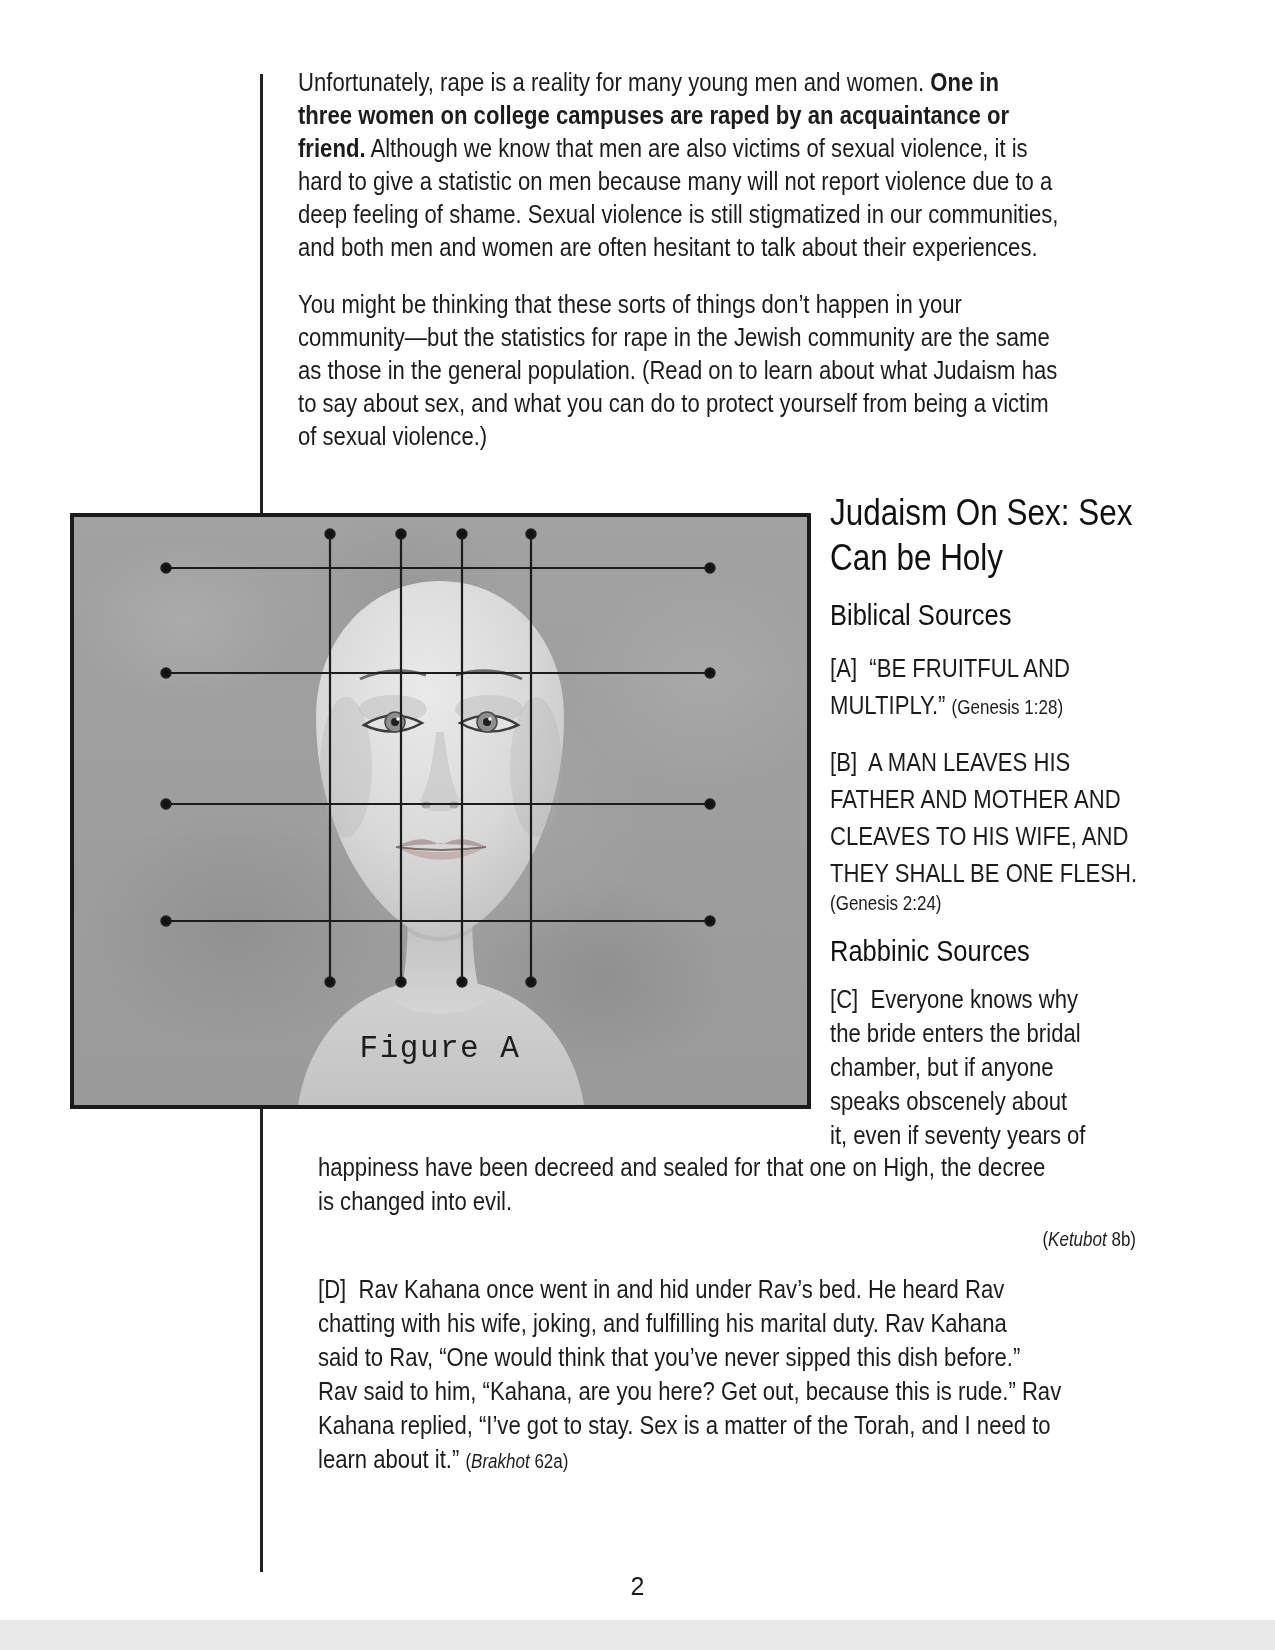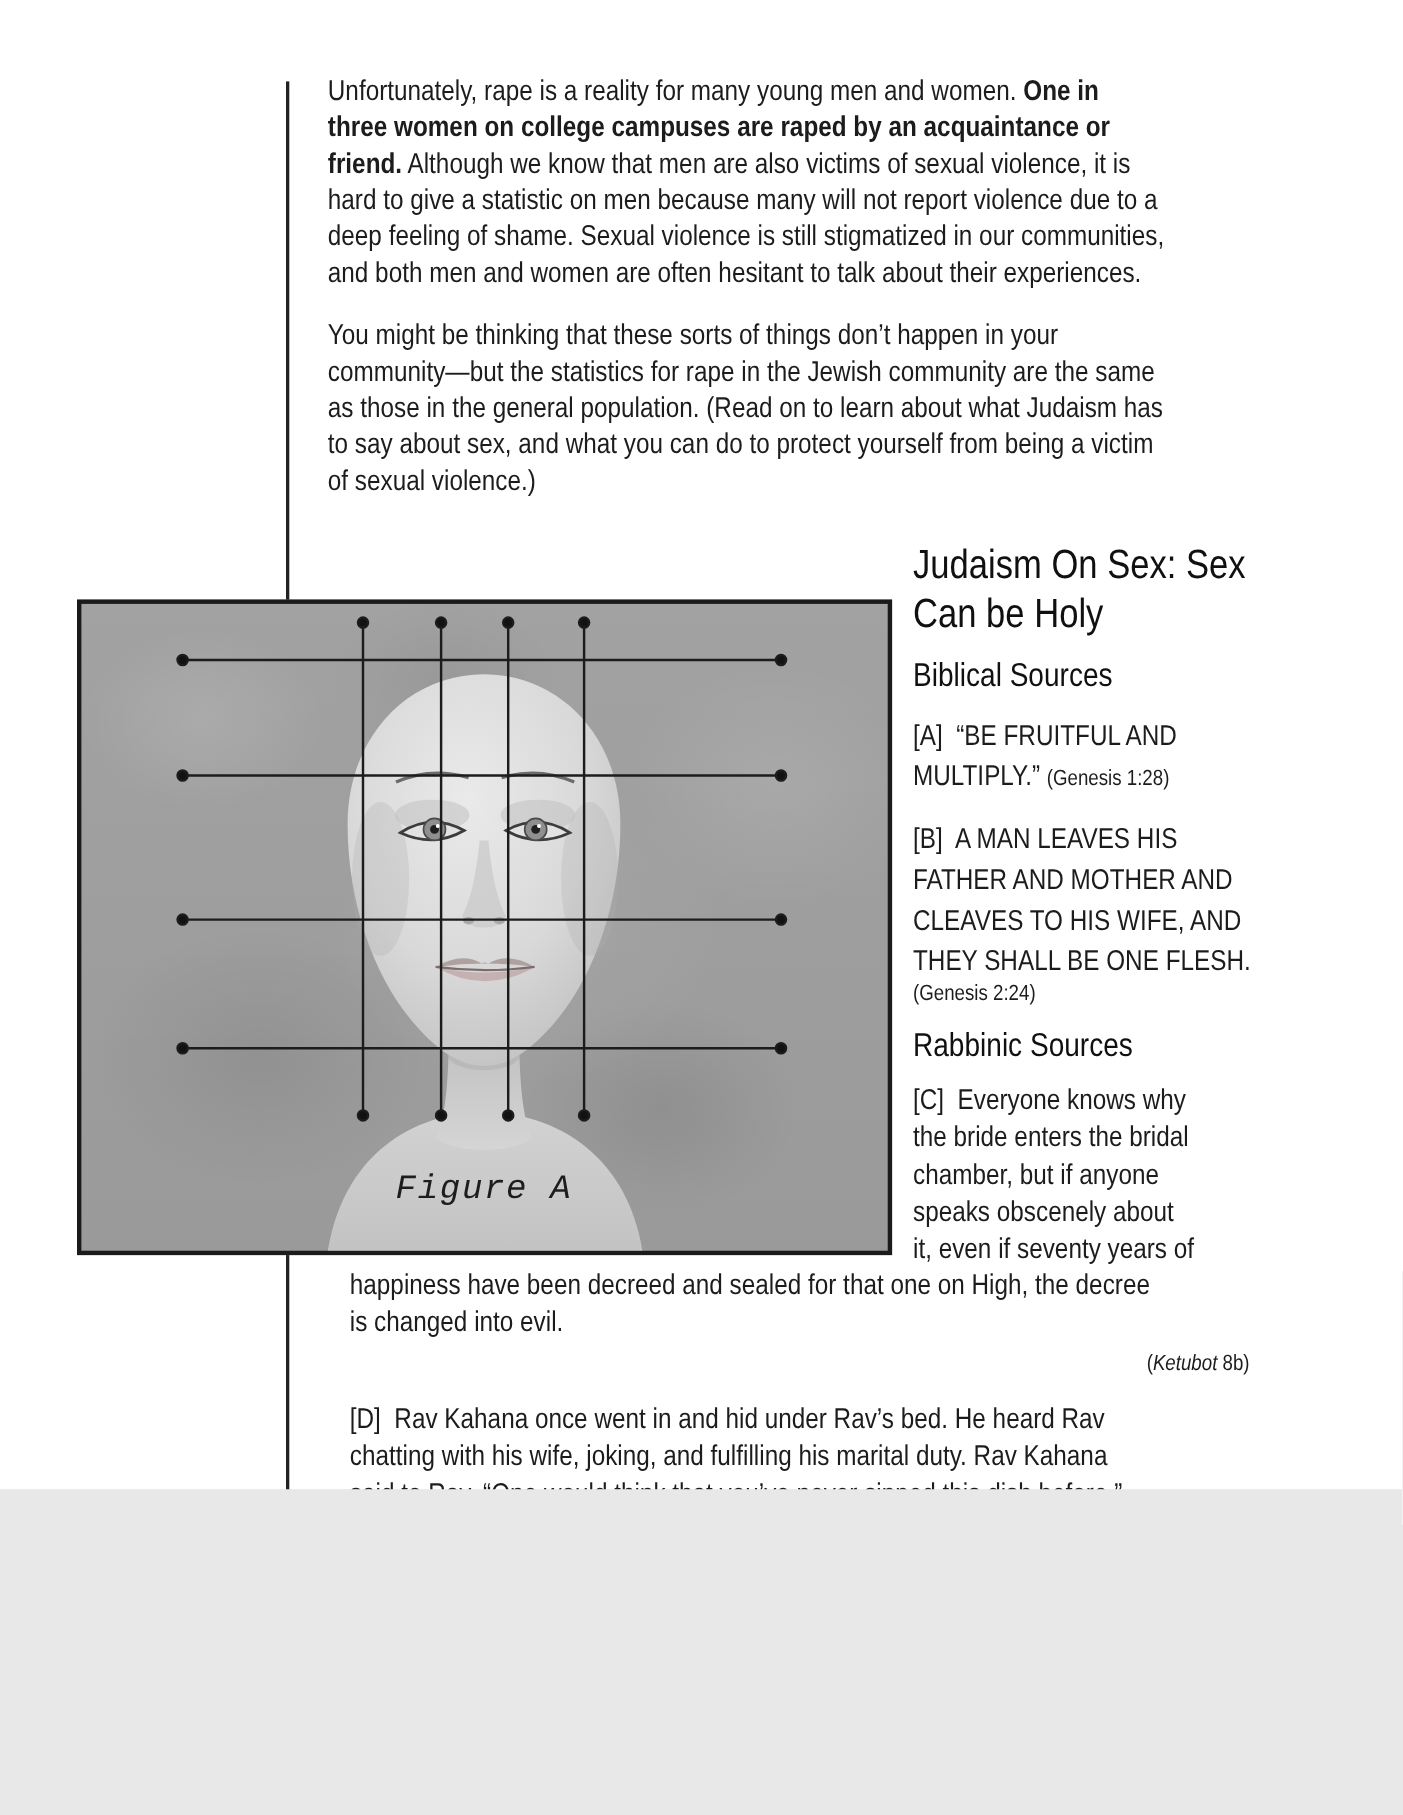--- a/index.html
+++ b/index.html
@@ -1,16 +1,16 @@
 <!DOCTYPE html>
 <html><head>
 <meta charset="utf-8">
 <style>
   html,body{margin:0;padding:0;background:#e8e8e8;}
-  .page{position:relative;width:1275px;height:1354px;background:#ffffff;margin:0 auto;
+  .page{position:relative;width:1275px;height:1620px;background:#ffffff;margin:0 auto;
         font-family:"Liberation Sans",sans-serif;color:#1c1c1c;overflow:hidden;}
   .abs{position:absolute;}
   .pre{white-space:pre;}
   
   .cond{transform:scaleX(0.85);transform-origin:0 0;}
   .cond-r{transform:scaleX(0.85);transform-origin:100% 0;}
   .body-text{font-size:26px;line-height:33px;color:#1c1c1c;}
   .body-text b{font-weight:bold;}
   .lh34{line-height:34px;}
   .vrule{width:3px;background:#222222;z-index:0;}
@@ -48,21 +48,21 @@
 hard to give a statistic on men because many will not report violence due to a
 deep feeling of shame. Sexual violence is still stigmatized in our communities,
 and both men and women are often hesitant to talk about their experiences.</span></div>
 
   <div class="abs pre cond body-text" style="left:298px;top:288px;">You might be thinking that these sorts of things don’t happen in your
 community—but the statistics for rape in the Jewish community are the same
 as those in the general population. (Read on to learn about what Judaism has
 to say about sex, and what you can do to protect yourself from being a victim
 of sexual violence.)</div>
 
-  <div class="abs photo" style="left:70px;top:545px;width:733px;height:588px;font-style:italic;">
+  <div class="abs photo" style="left:70px;top:513px;width:733px;height:588px;">
     <svg width="733" height="588" viewBox="0 0 733 588">
       <defs>
         <radialGradient id="headGrad" cx="44%" cy="32%" r="78%">
           <stop offset="0%" stop-color="#eaeaea"></stop>
           <stop offset="55%" stop-color="#d9d9d9"></stop>
           <stop offset="100%" stop-color="#bdbdbd"></stop>
         </radialGradient>
         <linearGradient id="bustGrad" x1="0" y1="0" x2="0" y2="1">
           <stop offset="0%" stop-color="#d2d2d2"></stop>
           <stop offset="100%" stop-color="#c3c3c3"></stop>

